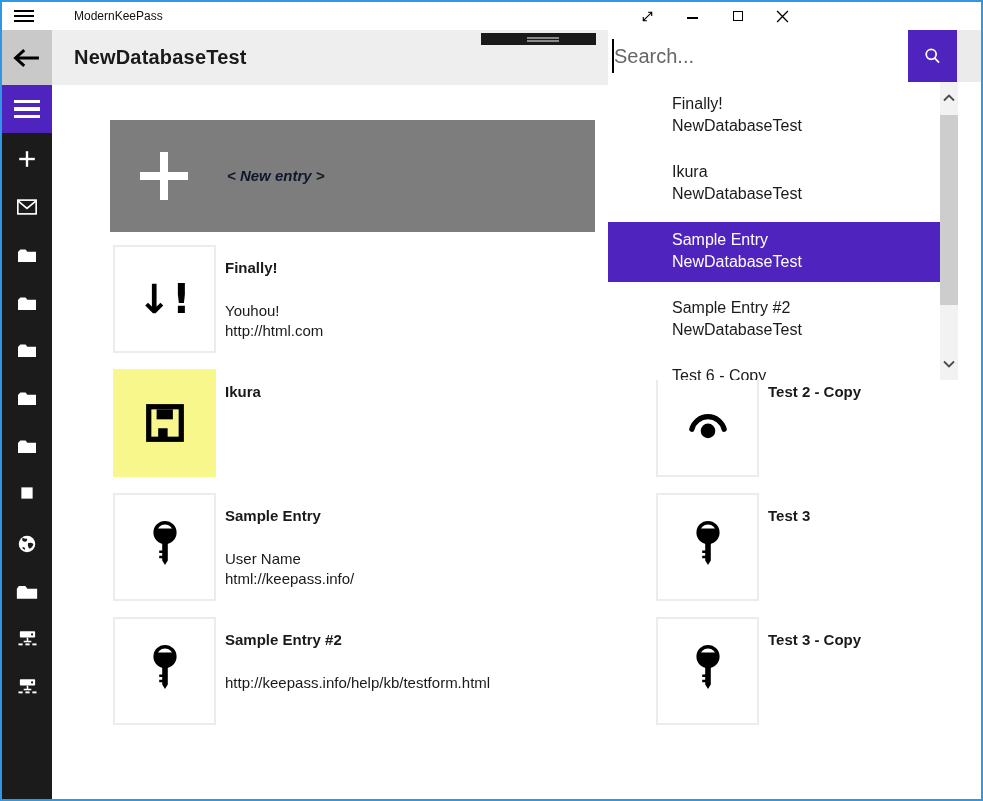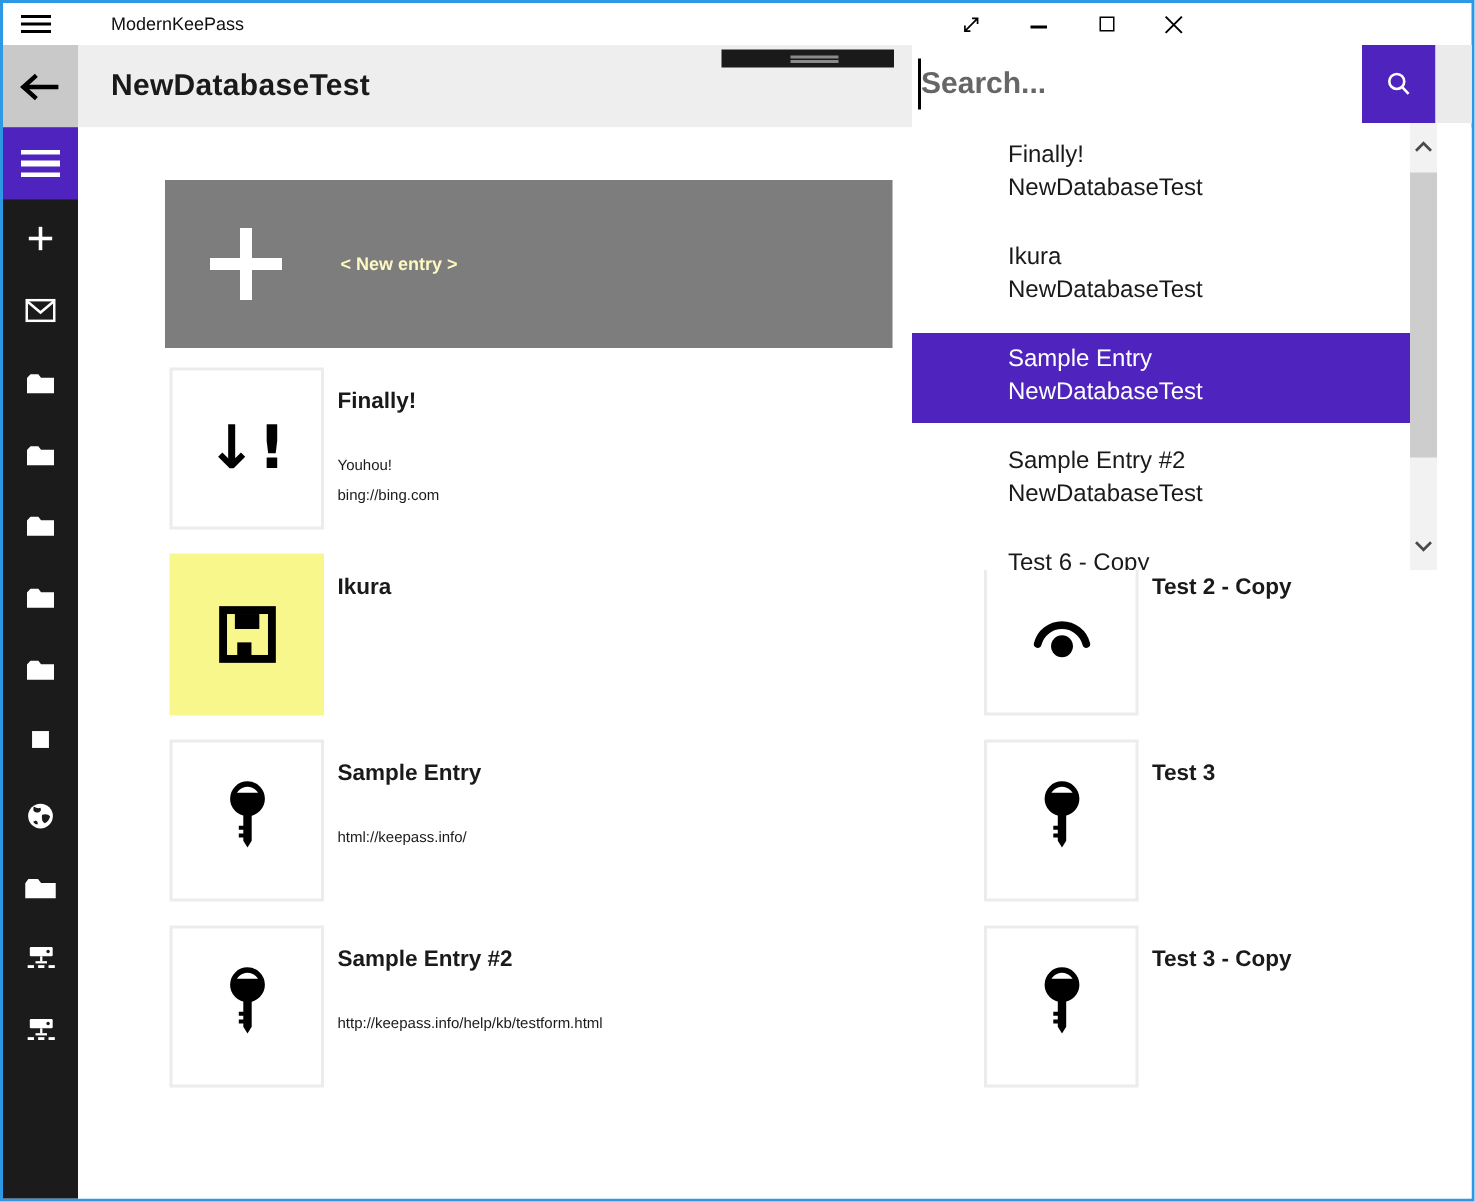--- a/index.html
+++ b/index.html
@@ -26,21 +26,21 @@
   .header-title { position:absolute; left:22px; top:0; line-height:55px; font-size:20px;
     font-weight:600; color:#1a1a1a; letter-spacing:0.2px; }
   .minibar { position:absolute; left:429px; top:3px; width:115px; height:12px; background:#1a1a1a; }
   .minibar i { position:absolute; left:46px; width:32px; height:1.5px; background:#8a8a8a; }
   .minibar i:nth-child(1){ top:4px; } .minibar i:nth-child(2){ top:7px; }
 
   
   .search-flyout { position:absolute; left:606px; top:28px; width:373px; height:52px;
     background:#fff; z-index:40; display:flex; }
   .search-input { flex:0 0 300px; height:52px; border:0; outline:none; font-size:20px;
-    padding-left:6px; color:#1a1a1a; font-family:"Liberation Sans", sans-serif; background:#fff;font-weight:bold; }
+    padding-left:6px; color:#1a1a1a; font-family:"Liberation Sans", sans-serif; background:#fff; }
   .search-input::placeholder { color:#666; }
   .caret { position:absolute; left:4px; top:9px; width:1.5px; height:34px; background:#000; }
   .search-btn { flex:0 0 49px; height:52px; background:#4f23bd; border:0; cursor:pointer;
     display:flex; align-items:center; justify-content:center; }
   .search-side { flex:1; background:#ebebeb; }
 
   
   .dropdown { position:absolute; left:606px; top:80px; width:350px; height:298px;
     background:#fff; z-index:30; overflow:hidden; }
   .dd-item { height:68px; padding:11px 0 0 64px; font-size:16px; line-height:22px;
@@ -63,30 +63,30 @@
 
   
   .content { position:absolute; left:50px; top:83px; width:929px; height:714px; background:#fff; }
 
   .new-entry { position:absolute; left:108px; top:118px; width:485px; height:112px;
     background:#7d7d7d; cursor:pointer; }
   .ne-plus { position:absolute; left:30px; top:32px; width:48px; height:48px; }
   .ne-plus i { position:absolute; background:#fff; }
   .ne-plus i:nth-child(1){ left:20px; top:0; width:8px; height:48px; }
   .ne-plus i:nth-child(2){ left:0; top:20px; width:48px; height:8px; }
-  .ne-label { position:absolute; left:117px; top:0; line-height:112px; color:#fef9c3;
-    font-size:12px; font-weight:700; }
+  .ne-label { position:absolute; left:117px; top:0; line-height:112px; color:#0f172a;
+    font-size:15px; font-weight:700;font-style:italic; }
 
   .entry { position:absolute; width:495px; height:108px; cursor:pointer; }
   .tile { position:absolute; left:0; top:0; width:103px; height:108px; background:#fff;
     border:2px solid #ececec; display:flex; align-items:center; justify-content:center; }
   .tile.yellow { background:#f7f78c; border:none; }
   .etext { position:absolute; left:112px; top:0; width:380px; }
   .etitle { margin-top:12px; font-size:15px; font-weight:700; color:#1a1a1a; line-height:22px; }
-  .esub { margin-top:22px; font-size:10px; color:#1a1a1a; line-height:20px; }
+  .esub { margin-top:22px; font-size:15px; color:#1a1a1a; line-height:20px; }
   .glyph-downbang { font-size:40px; font-weight:800; color:#000; letter-spacing:1px;
     font-family:"DejaVu Sans", sans-serif; }
 </style>
 </head>
 <body>
 
 <div class="window">
 
   <div class="titlebar">
     <div class="tb-hamburger">
@@ -271,21 +271,21 @@
   </div>
 
   <div class="entry" style="left:111px; top:243px">
     <div class="tile">
       <span class="glyph-downbang">↓!</span>
     </div>
     <div class="etext">
       <div class="etitle">Finally!</div>
       <div class="esub">
         <div>Youhou!</div>
-        <div>bing://bing.com</div>
+        <div>http://html.com</div>
       </div>
     </div>
   </div>
 
   <div class="entry" style="left:111px; top:367px">
     <div class="tile yellow">
       <svg width="42" height="42" viewBox="0 0 40 40">
         <rect x="4.5" y="4.5" width="31" height="31" fill="none" stroke="#000" stroke-width="5"></rect>
         <rect x="12" y="7" width="15.5" height="9.5" fill="#000"></rect>
         <rect x="13.5" y="25" width="9" height="9" fill="#000"></rect>
@@ -313,20 +313,21 @@
       <svg width="40" height="58" viewBox="0 0 40 56">
         <circle cx="20" cy="13.5" r="9.8" fill="#000"></circle>
         <rect x="7" y="0" width="26" height="9.5" fill="#fff"></rect>
         <circle cx="20" cy="13.5" r="9.8" fill="none" stroke="#000" stroke-width="3.6"></circle>
         <path d="M17.2 24 h5.6 v17.5 l-2.8 4.5 l-2.8 -4.5 v-2.2 h-3 v-2.6 h3 v-2.6 h-3 v-2.6 h3 z" fill="#000"></path>
       </svg>
     </div>
     <div class="etext">
       <div class="etitle">Sample Entry</div>
       <div class="esub">
+        <div>User Name</div>
         <div>html://keepass.info/</div>
       </div>
     </div>
   </div>
 
   <div class="entry" style="left:654px; top:491px">
     <div class="tile">
       <svg width="40" height="58" viewBox="0 0 40 56">
         <circle cx="20" cy="13.5" r="9.8" fill="#000"></circle>
         <rect x="7" y="0" width="26" height="9.5" fill="#fff"></rect>

